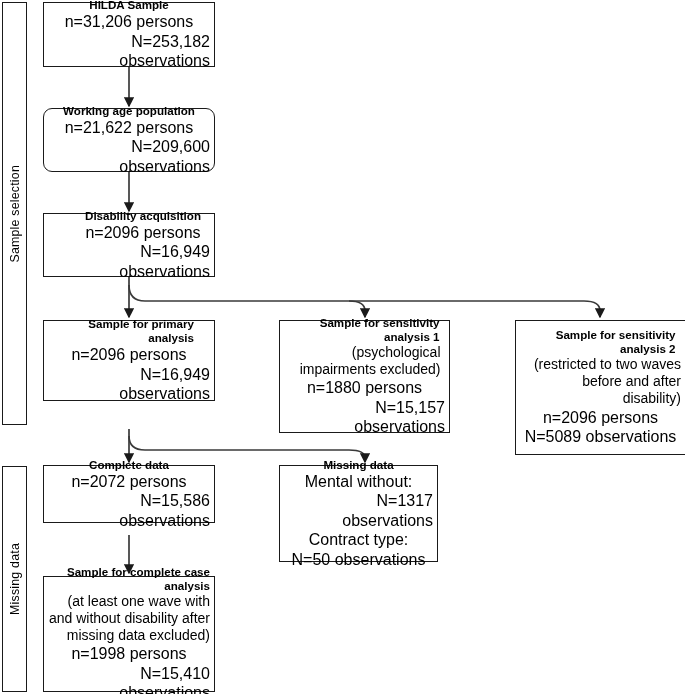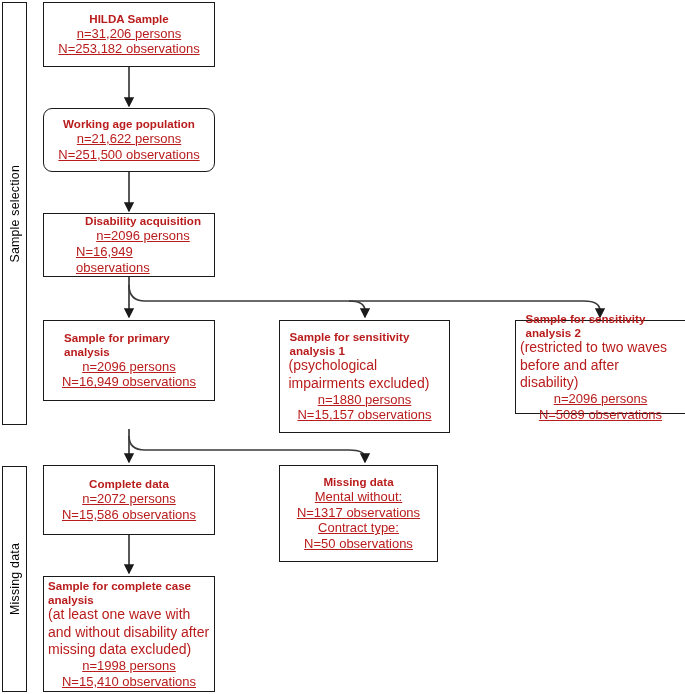--- a/index.html
+++ b/index.html
@@ -24,34 +24,33 @@
     pointer-events: none;
   }
   .node {
     position: absolute;
     border: 1.6px solid #1a1a1a;
     background: #ffffff;
     display: flex;
     flex-direction: column;
     align-items: center;
     justify-content: center;
-    text-align: left;
-    color: #b91c1c;
+    text-align: right;
+    color: #000000;
     line-height: 1.18;
     padding: 2px 4px;
   }
   .node .title {
     font-weight: bold;
     font-size: 11.6px;
     line-height: 1.2;
   }
   .node .sub {
-    font-size: 13px;
+    font-size: 16px;
     line-height: 1.22;
-    text-decoration: underline;
   }
   .node .paren {
     font-size: 14px;
     line-height: 1.22;
   }
   .sidepanel {
     position: absolute;
     border: 1.5px solid #1a1a1a;
     background: #ffffff;
     display: flex;
@@ -107,21 +106,21 @@
 
   <div class="node" style="left:43px; top:2px; width:172px; height:65px;">
     <div class="title">HILDA Sample</div>
     <div class="sub">n=31,206 persons</div>
     <div class="sub">N=253,182 observations</div>
   </div>
 
   <div class="node" style="left:43px; top:108px; width:172px; height:64px;border-radius:9px;">
     <div class="title">Working age population</div>
     <div class="sub">n=21,622 persons</div>
-    <div class="sub">N=251,500 observations</div>
+    <div class="sub">N=209,600 observations</div>
   </div>
 
   <div class="node" style="left:43px; top:213px; width:172px; height:64px;padding-left:32px;">
     <div class="title">Disability acquisition</div>
     <div class="sub">n=2096 persons</div>
     <div class="sub">N=16,949 observations</div>
   </div>
 
   <div class="node" style="left:43px; top:320px; width:172px; height:81px;">
     <div class="title" style="max-width:130px;">Sample for primary analysis</div>
@@ -129,28 +128,28 @@
     <div class="sub">N=16,949 observations</div>
   </div>
 
   <div class="node" style="left:279px; top:320px; width:171px; height:113px;">
     <div class="title" style="max-width:150px;">Sample for sensitivity analysis 1</div>
     <div class="paren" style="max-width:152px;">(psychological impairments excluded)</div>
     <div class="sub">n=1880 persons</div>
     <div class="sub">N=15,157 observations</div>
   </div>
 
-  <div class="node" style="left:515px; top:320px; width:171px; height:94px;">
+  <div class="node" style="left:515px; top:320px; width:171px; height:135px;">
     <div class="title" style="max-width:150px;">Sample for sensitivity analysis 2</div>
     <div class="paren" style="max-width:163px;">(restricted to two waves before and after disability)</div>
     <div class="sub">n=2096 persons</div>
     <div class="sub">N=5089 observations</div>
   </div>
 
-  <div class="node" style="left:43px; top:465px; width:172px; height:70px;">
+  <div class="node" style="left:43px; top:465px; width:172px; height:58px;">
     <div class="title">Complete data</div>
     <div class="sub">n=2072 persons</div>
     <div class="sub">N=15,586 observations</div>
   </div>
 
   <div class="node" style="left:279px; top:465px; width:159px; height:97px;">
     <div class="title">Missing data</div>
     <div class="sub">Mental without:</div>
     <div class="sub">N=1317 observations</div>
     <div class="sub">Contract type:</div>

